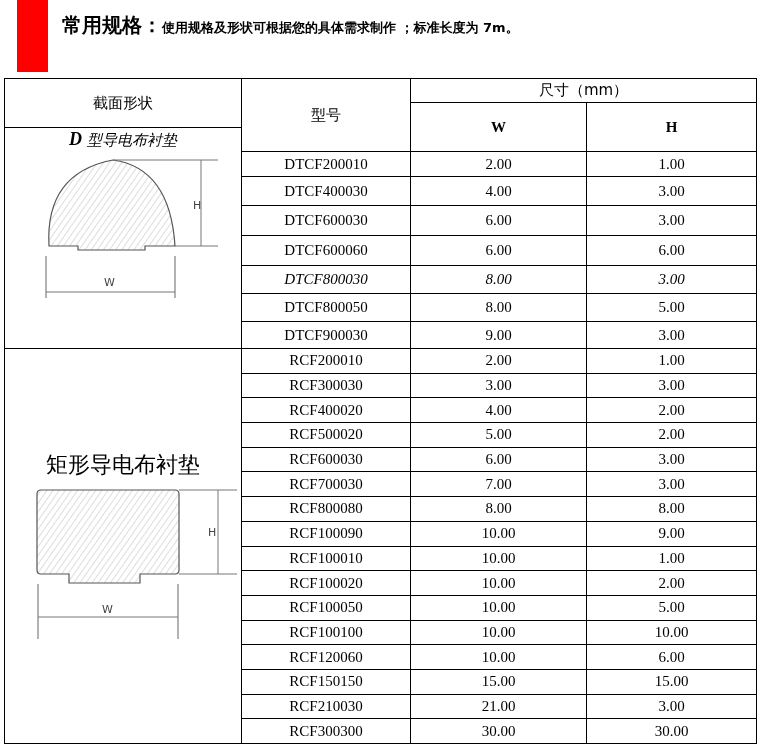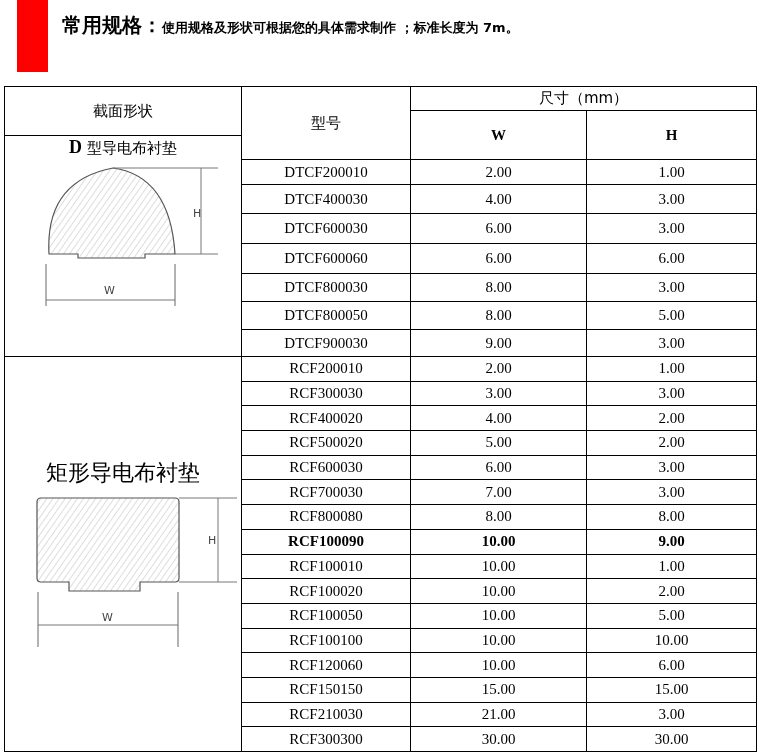--- a/index.html
+++ b/index.html
@@ -1,21 +1,21 @@
 <!DOCTYPE html>
 <html><head>
 <meta charset="utf-8">
 <style>
   html, body { margin:0; padding:0; background:#fff; }
   body { width:760px; height:752px; position:relative; overflow:hidden; font-family:"Liberation Serif","DejaVu Serif",serif; color:#000; }
   .redbar { position:absolute; left:17px; top:0; width:31px; height:72px; background:#ff0000; }
   .heading { position:absolute; left:62px; top:12px; white-space:nowrap; }
   .heading .h-main { font-family:"DejaVu Sans",sans-serif; font-size:20px; font-weight:bold; }
   .heading .h-sub { font-family:"DejaVu Sans",sans-serif; font-size:13px; font-weight:bold; }
-  .tbl { position:absolute; left:4px; top:86px; width:752px; border-collapse:collapse; table-layout:fixed; }
+  .tbl { position:absolute; left:4px; top:78px; width:752px; border-collapse:collapse; table-layout:fixed; }
   .tbl td { border:1px solid #000; text-align:center; vertical-align:middle; padding:0; font-size:15px; }
   .hdr-sm { font-family:"DejaVu Sans",sans-serif; font-size:12px; }
   .hdr-b { font-weight:bold; font-size:13px; }
   .shape-title { font-family:"DejaVu Sans",sans-serif; font-size:22px; }
   .shape-title b { font-family:"Liberation Serif",serif; font-size:18px; }
   .shape-cell { position:relative; vertical-align:top !important; }
   .shape-cell svg { position:absolute; left:0; }
 </style>
 </head>
 <body>
@@ -36,21 +36,21 @@
     <tr style="height:24px">
       <td rowspan="2" class="hdr-sm">截面形状</td>
       <td rowspan="3" class="hdr-sm">型号</td>
       <td colspan="2" class="hdr-sm">尺寸（mm）</td>
     </tr>
     <tr style="height:25px">
       <td rowspan="2" class="hdr-b">W</td>
       <td rowspan="2" class="hdr-b">H</td>
     </tr>
   <tr style="height: 24px;">
-        <td class="shape-title" style="border-bottom: none;"><b>D</b> <span>型导电布衬垫</span></td>
+        <td class="shape-title" style="border-bottom: none; font-style: italic;"><b>D</b> <span>型导电布衬垫</span></td>
       </tr>
       <tr style="height: 25px;">
         <td class="shape-cell" rowspan="7" style="border-top: none;">
           <svg style="top:-24px" width="237" height="170" viewBox="0 0 237 170">
       <defs>
               <pattern id="hatchD" width="5" height="5" patternUnits="userSpaceOnUse" patternTransform="rotate(35)">
                 <line x1="0" y1="0" x2="0" y2="5" stroke="#bbb" stroke-width="1"></line>
               </pattern>
             </defs>
       <path d="M44 118 Q40 45 108 32 Q165 40 170 118 L140 118 L140 122 L73 122 L73 118 Z" fill="url(#hatchD)" stroke="#555" stroke-width="1.2"></path>
@@ -76,21 +76,21 @@
       <tr style="height: 30px;">
         <td>DTCF600030</td>
         <td>6.00</td>
         <td>3.00</td>
       </tr>
       <tr style="height: 30px;">
         <td>DTCF600060</td>
         <td>6.00</td>
         <td>6.00</td>
       </tr>
-      <tr style="height: 28px;">
+      <tr style="height: 28px; font-style: italic;">
         <td>DTCF800030</td>
         <td>8.00</td>
         <td>3.00</td>
       </tr>
       <tr style="height: 28px;">
         <td>DTCF800050</td>
         <td>8.00</td>
         <td>5.00</td>
       </tr>
       <tr style="height: 27px; margin-left: 44px;">
@@ -145,21 +145,21 @@
       <tr style="height: 24.7px;">
         <td>RCF700030</td>
         <td>7.00</td>
         <td>3.00</td>
       </tr>
       <tr style="height: 24.7px;">
         <td>RCF800080</td>
         <td>8.00</td>
         <td>8.00</td>
       </tr>
-      <tr style="height: 24.7px; font-weight: bold;">
+      <tr style="height: 24.7px;">
         <td>RCF100090</td>
         <td>10.00</td>
         <td>9.00</td>
       </tr>
       <tr style="height: 24.7px;">
         <td>RCF100010</td>
         <td>10.00</td>
         <td>1.00</td>
       </tr>
       <tr style="height: 24.7px;">

